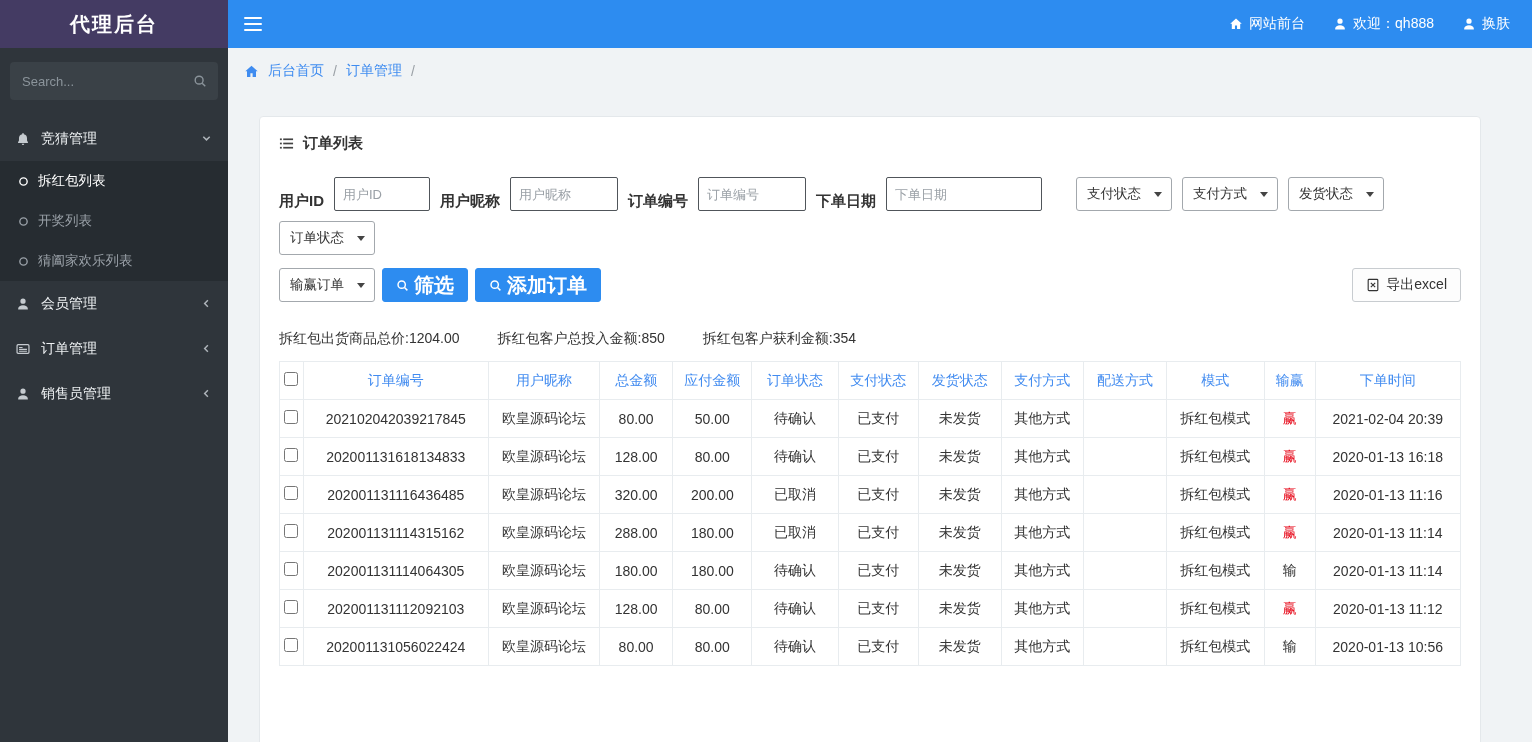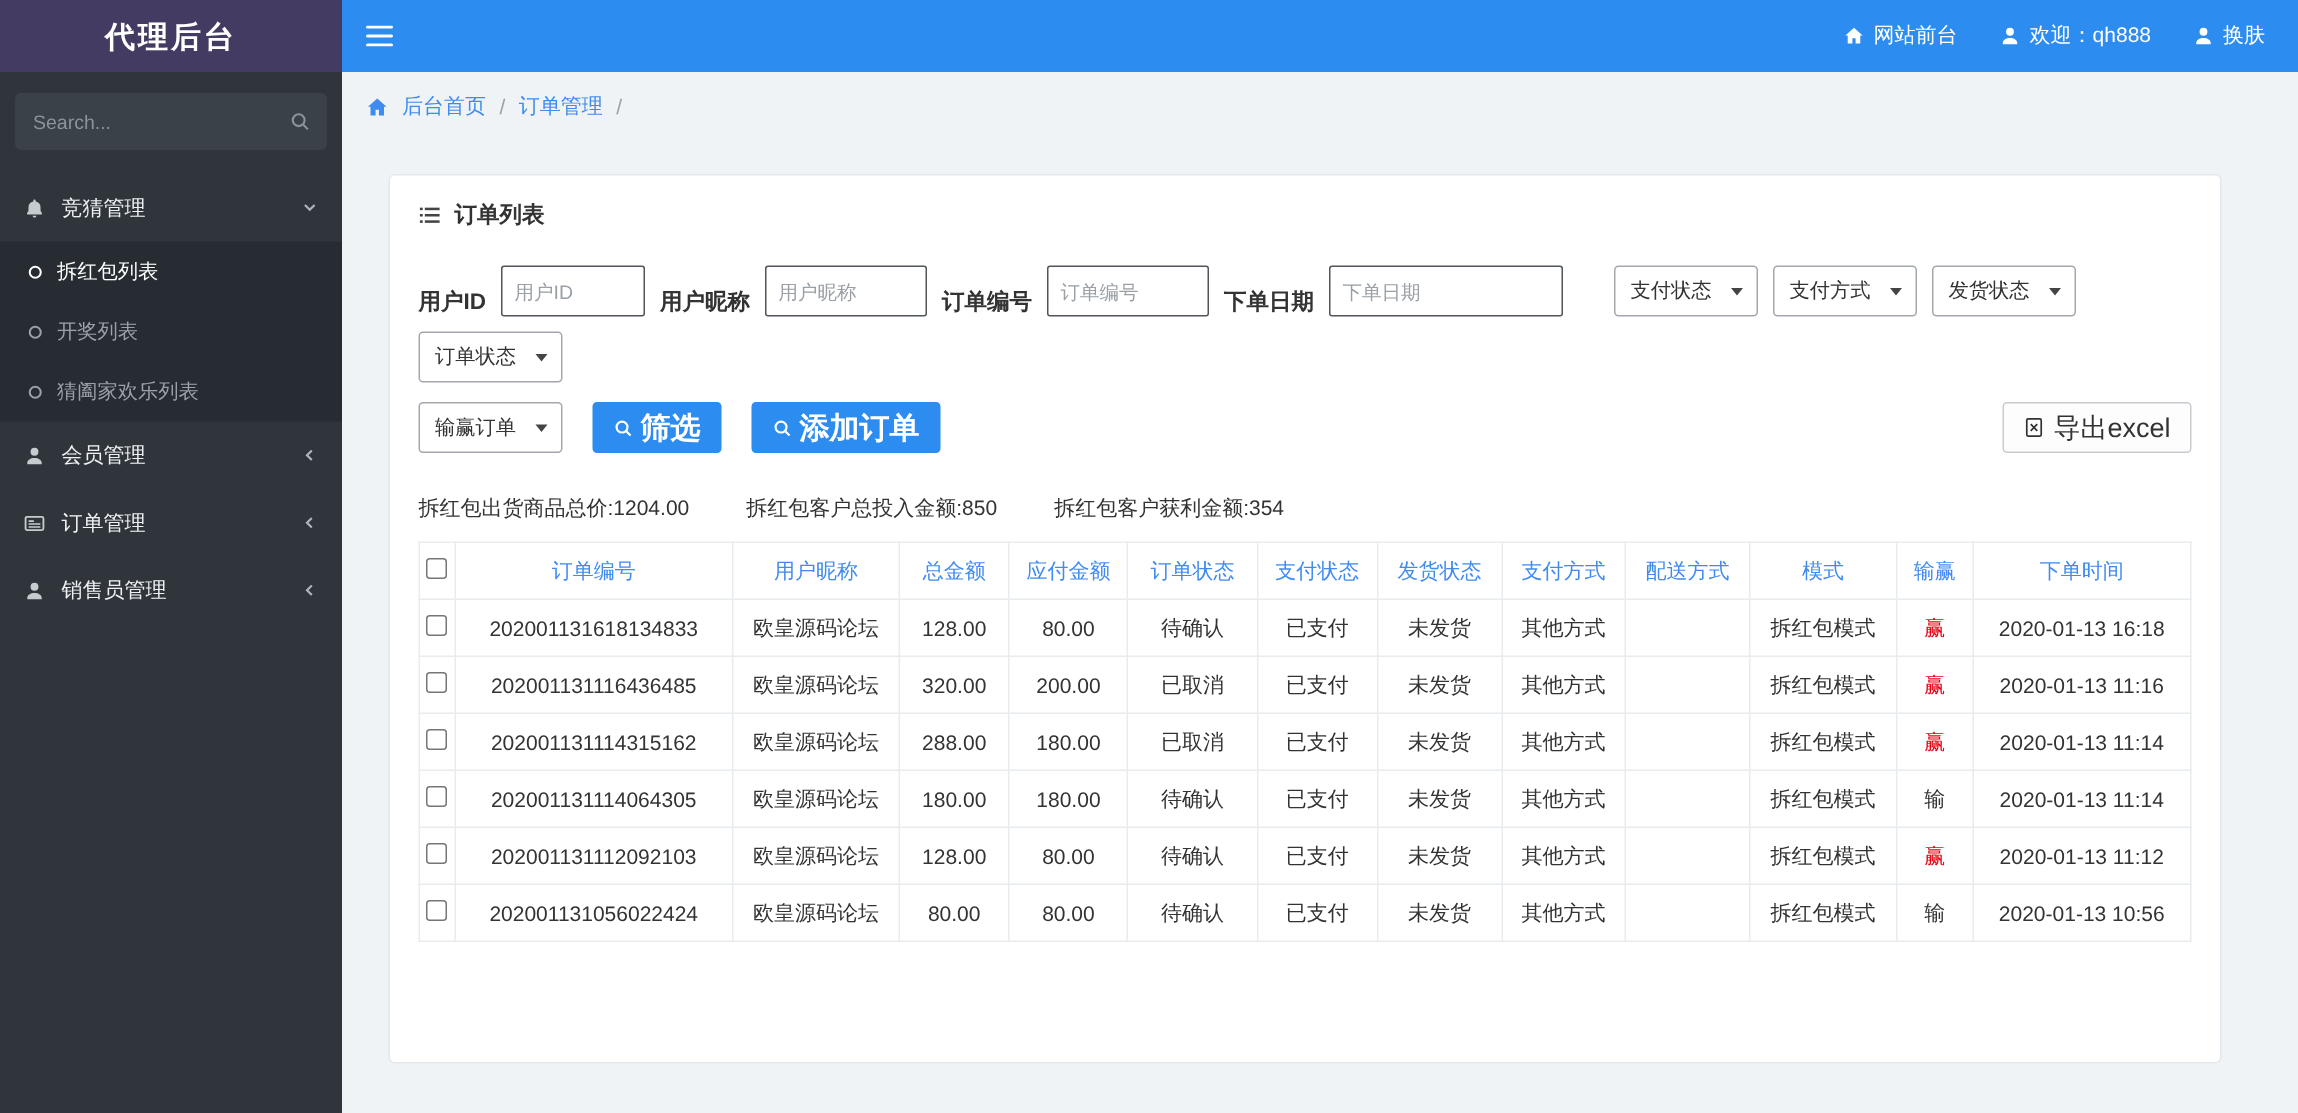--- a/index.html
+++ b/index.html
@@ -48,28 +48,28 @@
   .f-label { font-weight:bold; font-size:15px; white-space:nowrap; }
   .f-input { height:34px; border:1px solid #50555a; border-radius:2px; padding:0 8px; font-size:13px;
              color:#333; outline:none; background:#fff; }
   .f-input::placeholder { color:#9aa0a6; }
   .w-userid { width:96px; } .w-nick { width:108px; } .w-orderno { width:108px; } .w-date { width:156px; }
   .sel-gap { width:14px; }
   .select { height:34px; min-width:96px; border:1px solid #a3a8ad; border-radius:3px; background:#fff;
             display:flex; align-items:center; justify-content:space-between; gap:12px;
             padding:0 9px 0 10px; cursor:pointer; font-size:13.5px; color:#333; white-space:nowrap; }
   .caret { width:0; height:0; border-left:4px solid transparent; border-right:4px solid transparent; border-top:5px solid #444; }
-  .filter-row2 { display:flex; align-items:center; gap:20px; margin-top:13px; }
+  .filter-row2 { display:flex; align-items:center; gap:7px; margin-top:13px; }
   .btn-blue { height:34px; background:#2d8cf0; border:1px solid #2d8cf0; color:#fff; border-radius:3px;
               display:inline-flex; align-items:center; gap:5px; padding:0 13px; font-size:20px; font-weight:bold; cursor:pointer;
               font-family:inherit; }
   .b-icon { width:13px; height:13px; }
   .btn-export { height:34px; margin-left:auto; background:#fdfdfd; border:1px solid #c8ccd0; color:#333;
                 border-radius:3px; display:inline-flex; align-items:center; gap:6px; padding:0 13px;
-                font-size:18px; cursor:pointer; font-family:inherit; }
+                font-size:14px; cursor:pointer; font-family:inherit; }
   .btn-export .b-icon { width:14px; height:14px; color:#333; }
   .stats { display:flex; gap:38px; margin-top:28px; font-size:14px; color:#333; }
   .order-table { width:100%; border-collapse:collapse; margin-top:13px; table-layout:fixed; }
   .order-table th, .order-table td { border:1px solid #e8ecef; height:38px; text-align:center;
     font-size:14px; font-weight:400; padding:0 4px; overflow:hidden; white-space:nowrap; text-overflow:ellipsis; }
   .order-table th { color:#418bf0; }
   .order-table td { color:#333; }
   td.win { color:#e60012; }
   td.lose { color:#333; }
   input[type="checkbox"] { width:14px; height:14px; cursor:pointer; }
@@ -292,20 +292,35 @@
               <th>支付状态</th>
               <th>发货状态</th>
               <th>支付方式</th>
               <th>配送方式</th>
               <th>模式</th>
               <th>输赢</th>
               <th>下单时间</th>
             </tr>
           </thead>
           <tbody>
+  <tr>
+    <td><input type="checkbox" style=""></td>
+    <td>202102042039217845</td>
+    <td>欧皇源码论坛</td>
+    <td>80.00</td>
+    <td>50.00</td>
+    <td>待确认</td>
+    <td>已支付</td>
+    <td>未发货</td>
+    <td>其他方式</td>
+    <td></td>
+    <td>拆红包模式</td>
+    <td class="win">赢</td>
+    <td>2021-02-04 20:39</td>
+  </tr>
 
   <tr>
     <td><input type="checkbox" style=""></td>
     <td>202001131618134833</td>
     <td>欧皇源码论坛</td>
     <td>128.00</td>
     <td>80.00</td>
     <td>待确认</td>
     <td>已支付</td>
     <td>未发货</td>

